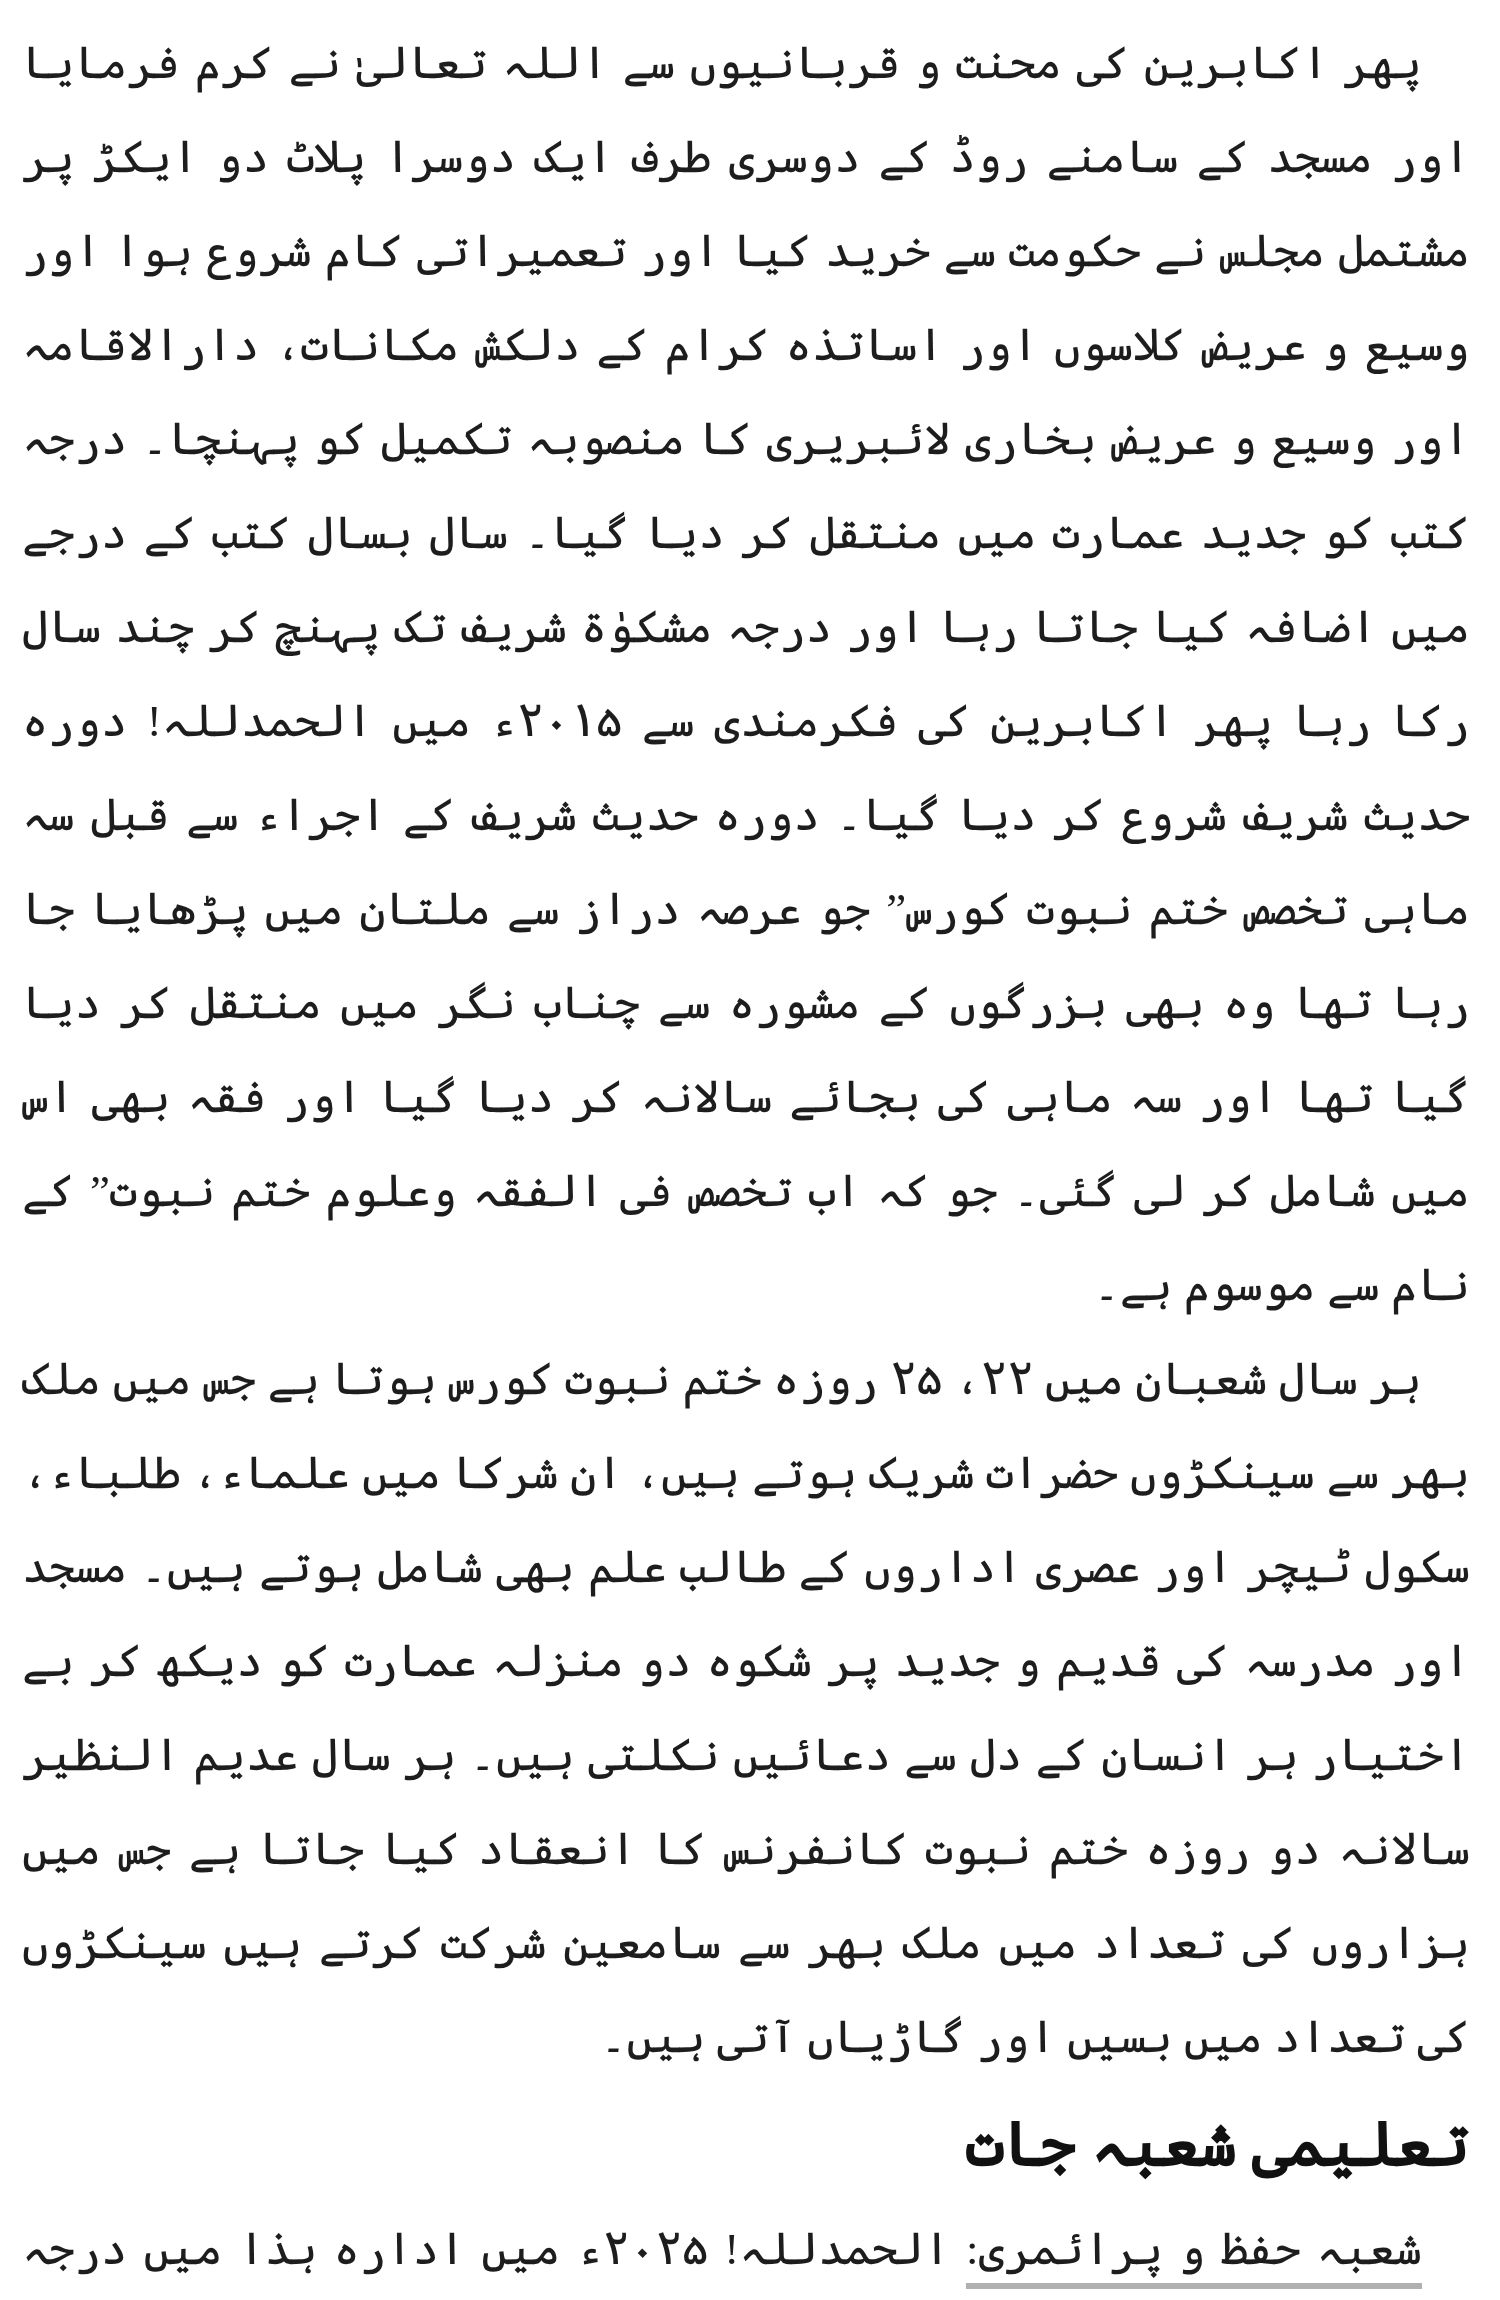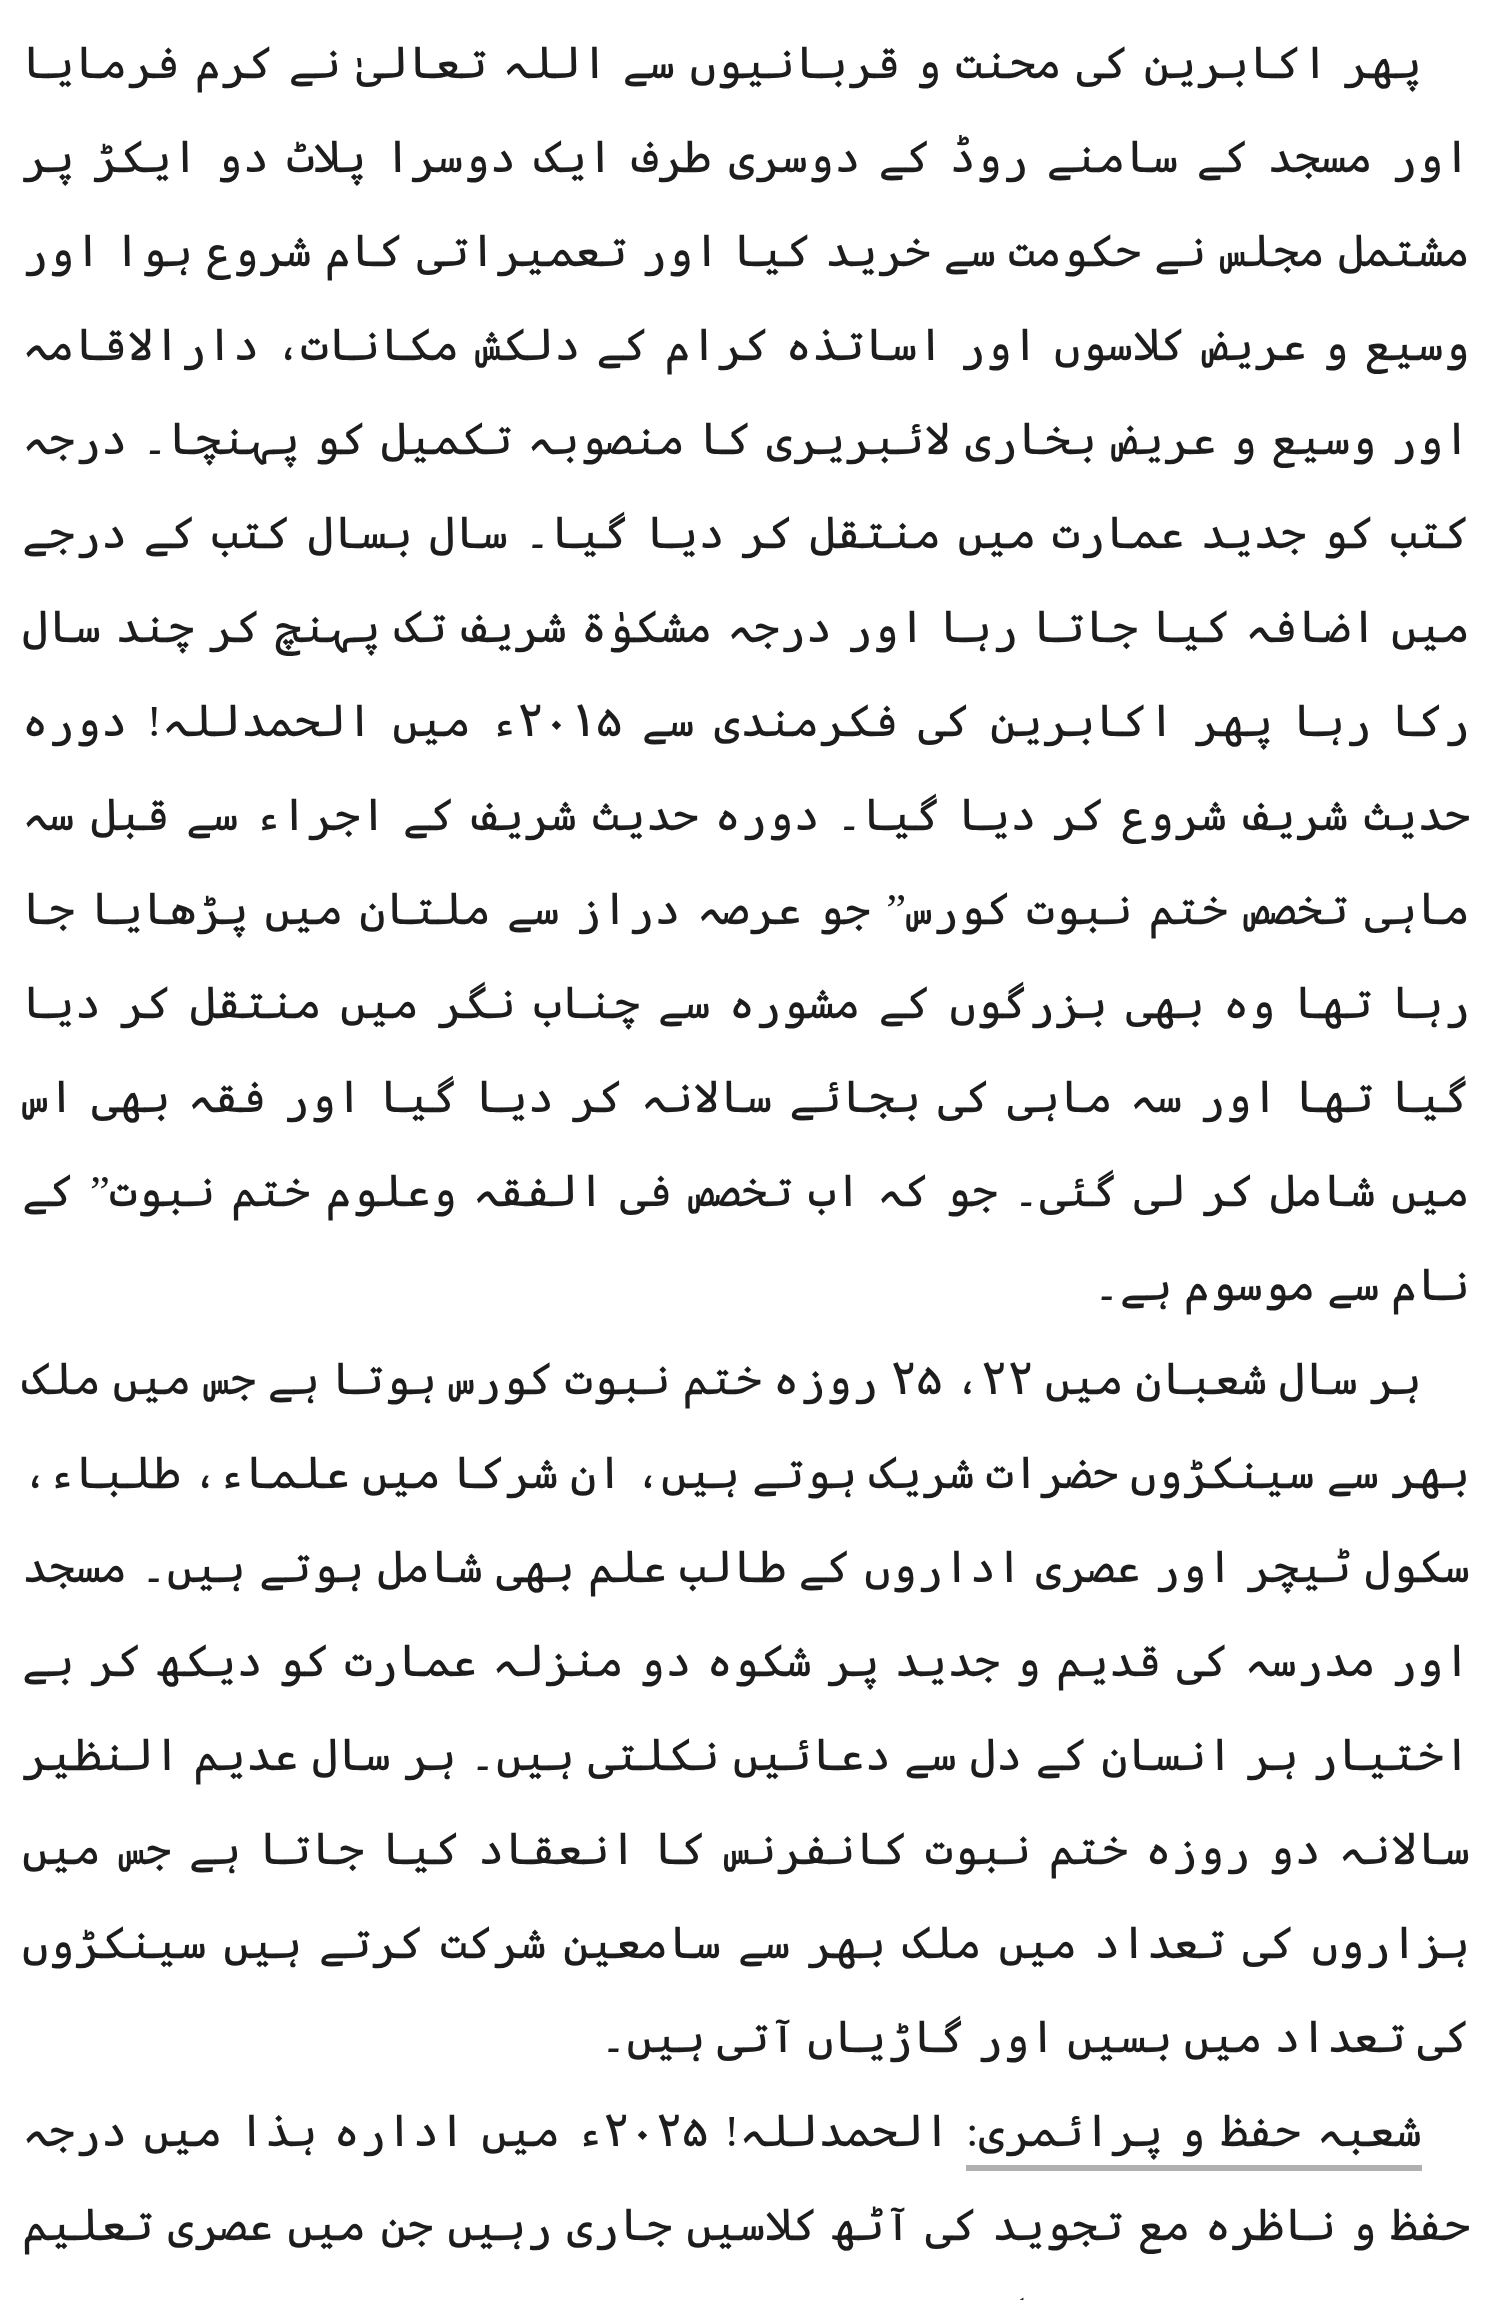--- a/index.html
+++ b/index.html
@@ -49,15 +49,16 @@
     padding-bottom: 9px;
   }
 </style>
 </head>
 <body>
 
 <div class="page">
   <div class="doc" dir="rtl" style="color: rgb(29, 29, 29);">
       <p class="para indent">پھر اکابرین کی محنت و قربانیوں سے اللہ تعالیٰ نے کرم فرمایا اور مسجد کے سامنے روڈ کے دوسری طرف ایک دوسرا پلاٹ دو ایکڑ پر مشتمل مجلس نے حکومت سے خرید کیا اور تعمیراتی کام شروع ہوا اور وسیع و عریض کلاسوں اور اساتذہ کرام کے دلکش مکانات، دارالاقامہ اور وسیع و عریض بخاری لائبریری کا منصوبہ تکمیل کو پہنچا۔ درجہ کتب کو جدید عمارت میں منتقل کر دیا گیا۔ سال بسال کتب کے درجے میں اضافہ کیا جاتا رہا اور درجہ مشکوٰۃ شریف تک پہنچ کر چند سال رکا رہا پھر اکابرین کی فکرمندی سے ۲۰۱۵ء میں الحمدللہ! دورہ حدیث شریف شروع کر دیا گیا۔ دورہ حدیث شریف کے اجراء سے قبل سہ ماہی تخصص ختم نبوت کورس” جو عرصہ دراز سے ملتان میں پڑھایا جا رہا تھا وہ بھی بزرگوں کے مشورہ سے چناب نگر میں منتقل کر دیا گیا تھا اور سہ ماہی کی بجائے سالانہ کر دیا گیا اور فقہ بھی اس میں شامل کر لی گئی۔ جو کہ اب تخصص فی الفقہ وعلوم ختم نبوت” کے نام سے موسوم ہے۔</p>
       <p class="para indent">ہر سال شعبان میں ۲۲، ۲۵ روزہ ختم نبوت کورس ہوتا ہے جس میں ملک بھر سے سینکڑوں حضرات شریک ہوتے ہیں، ان شرکا میں علماء، طلباء، سکول ٹیچر اور عصری اداروں کے طالب علم بھی شامل ہوتے ہیں۔ مسجد اور مدرسہ کی قدیم و جدید پر شکوہ دو منزلہ عمارت کو دیکھ کر بے اختیار ہر انسان کے دل سے دعائیں نکلتی ہیں۔ ہر سال عدیم النظیر سالانہ دو روزہ ختم نبوت کانفرنس کا انعقاد کیا جاتا ہے جس میں ہزاروں کی تعداد میں ملک بھر سے سامعین شرکت کرتے ہیں سینکڑوں کی تعداد میں بسیں اور گاڑیاں آتی ہیں۔</p>
+      <div class="section-heading">تعلیمی شعبہ جات</div>
       <p class="para indent"><span class="lead" style="border-bottom-color: rgb(176, 176, 176);">شعبہ حفظ و پرائمری:</span> الحمدللہ! ۲۰۲۵ء میں ادارہ ہذا میں درجہ حفظ و ناظرہ مع تجوید کی آٹھ کلاسیں جاری رہیں جن میں عصری تعلیم پرائمری تک با قاعدگی سے درجہ کتب کے اساتذہ دیتے رہے ہیں، صرف سوا گھنٹہ میں پانچ فریق بنائے گئے ہیں اور عمدہ نصاب شامل کیا گیا ہے ادارہ ہذا کی ایک شاخ اڈا اچھروال ضلع چنیوٹ میں بھی ہے جس میں حفظ کی چار کلاسیں اور پرائمری کا انتظام عمدہ طریقے سے کیا گیا ہے۔</p>
     </div>
 </div>
 
 </body></html>

